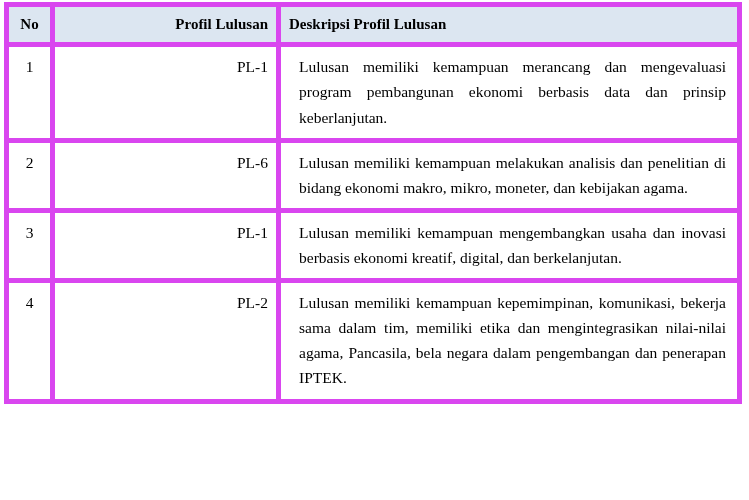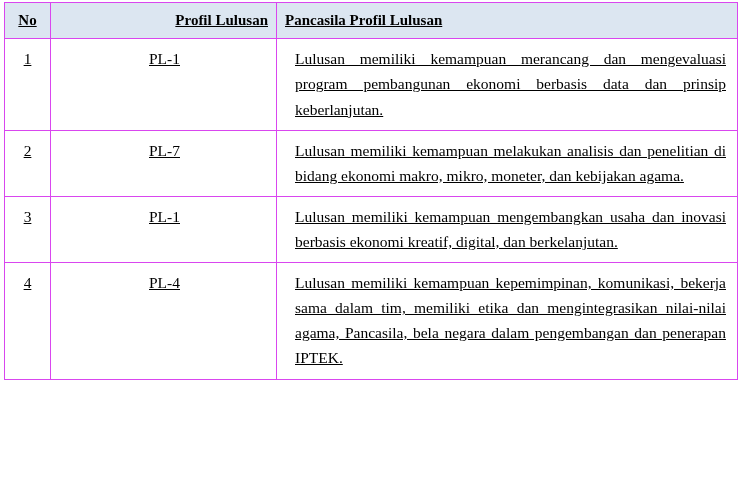--- a/index.html
+++ b/index.html
@@ -26,25 +26,24 @@
     width: 733px;
     margin: 2px 0 0 4px;
     border: 1px solid #8faccc;
   }
   table.plo-table col.c-no { width: 46px; }
   table.plo-table col.c-code { width: 226px; }
   table.plo-table col.c-desc { width: 461px; }
 
   table.plo-table th,
   table.plo-table td {
-    border: 1px solid #d946ef;
+    border: 5px solid #d946ef;
     vertical-align: top;
     font-size: 15.5px;
     line-height: 1.62;
-    text-decoration: underline;
   }
   table.plo-table thead th {
     background: #dce6f1;
     font-weight: bold;
     padding: 5px 8px 6px 8px;
     font-size: 15px;
   }
   thead th.h-no {
     text-align: center;
     padding-left: 0;
@@ -61,21 +60,21 @@
   tbody td {
     background: #ffffff;
     padding: 7px 8px 8px 8px;
   }
   tbody td.t-no {
     text-align: center;
     padding-left: 0;
     padding-right: 0;
   }
   tbody td.t-code {
-    text-align: center;
+    text-align: right;
     padding-left: 10px;
     white-space: nowrap;
   }
   tbody td.t-desc {
     text-align: justify;
     text-align-last: left;
     padding-left: 18px;
     padding-right: 11px;
     hyphens: none;
   }
@@ -87,39 +86,39 @@
   <table class="plo-table">
     <colgroup>
       <col class="c-no">
       <col class="c-code">
       <col class="c-desc">
     </colgroup>
     <thead>
       <tr>
         <th class="h-no">No</th>
         <th class="h-code">Profil Lulusan</th>
-        <th class="h-desc">Pancasila Profil Lulusan</th>
+        <th class="h-desc">Deskripsi Profil Lulusan</th>
       </tr>
     </thead>
     <tbody>
       <tr>
         <td class="t-no">1</td>
         <td class="t-code">PL-1</td>
         <td class="t-desc">Lulusan memiliki kemampuan merancang dan mengevaluasi program pembangunan ekonomi berbasis data dan prinsip keberlanjutan.</td>
       </tr>
       <tr>
         <td class="t-no">2</td>
-        <td class="t-code">PL-7</td>
+        <td class="t-code">PL-6</td>
         <td class="t-desc">Lulusan memiliki kemampuan melakukan analisis dan penelitian di bidang ekonomi makro, mikro, moneter, dan kebijakan agama.</td>
       </tr>
       <tr>
         <td class="t-no">3</td>
         <td class="t-code">PL-1</td>
         <td class="t-desc">Lulusan memiliki kemampuan mengembangkan usaha dan inovasi berbasis ekonomi kreatif, digital, dan berkelanjutan.</td>
       </tr>
       <tr>
         <td class="t-no">4</td>
-        <td class="t-code">PL-4</td>
+        <td class="t-code">PL-2</td>
         <td class="t-desc">Lulusan memiliki kemampuan kepemimpinan, komunikasi, bekerja sama dalam tim, memiliki etika dan mengintegrasikan nilai-nilai agama, Pancasila, bela negara dalam pengembangan dan penerapan IPTEK.</td>
       </tr>
     </tbody>
   </table>
 </div>
 
 </body></html>

